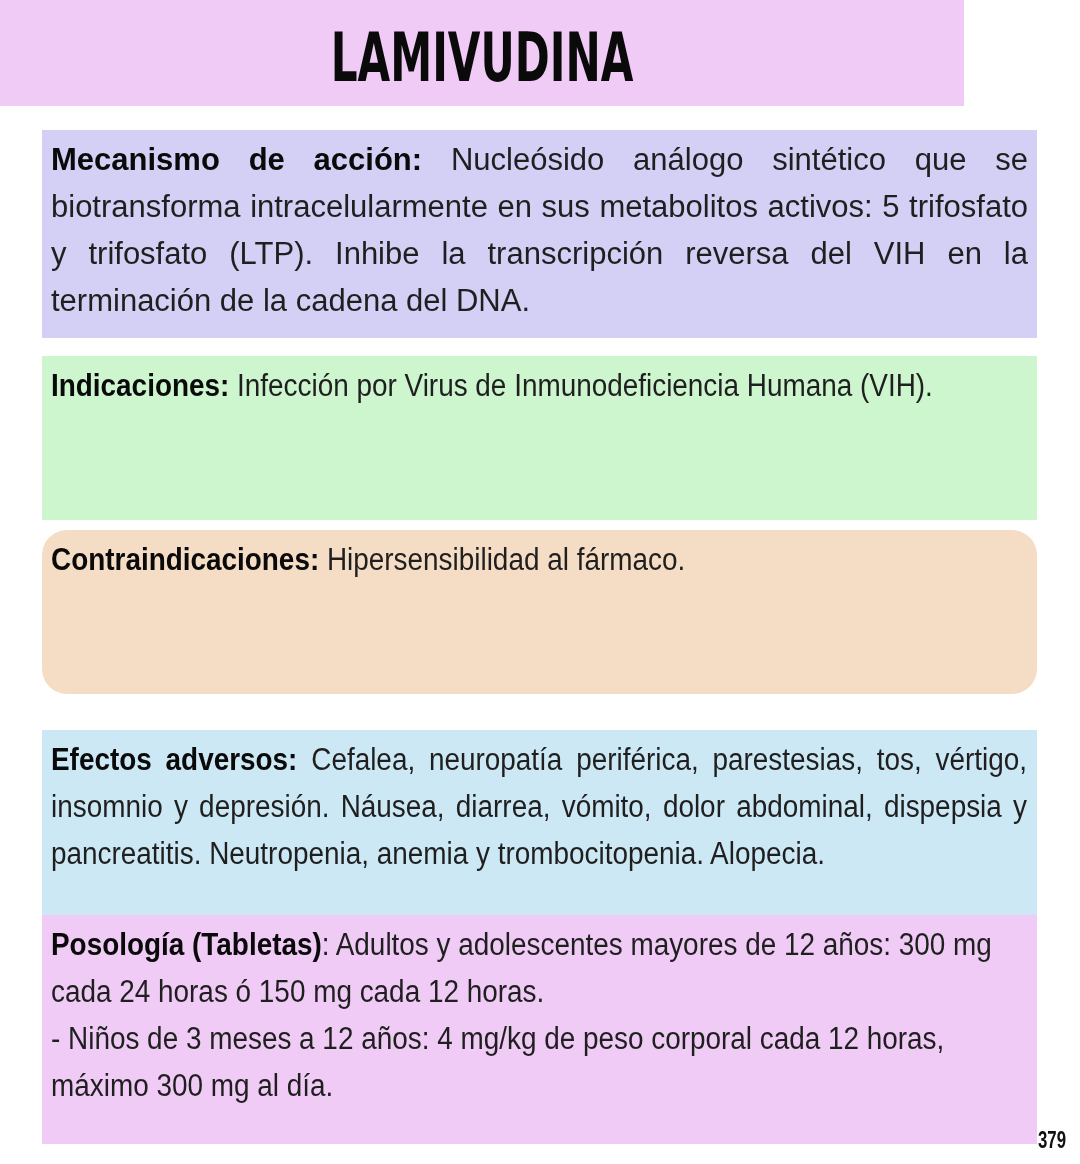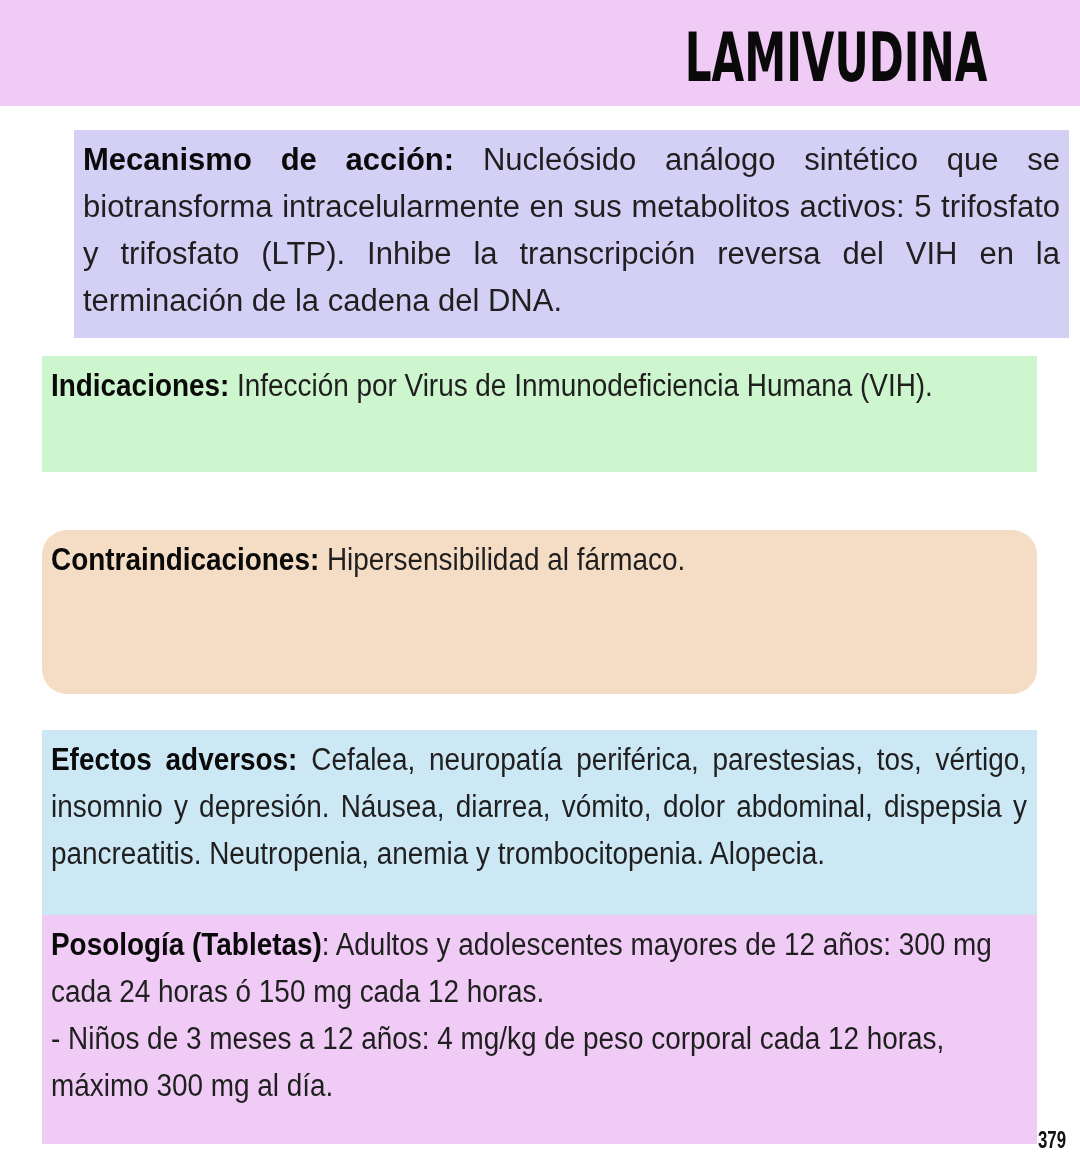--- a/index.html
+++ b/index.html
@@ -3,44 +3,44 @@
 <meta charset="utf-8">
 <style>
   html, body { margin: 0; padding: 0; }
   body {
     width: 1080px; height: 1164px; position: relative; overflow: hidden;
     background: #ffffff;
     font-family: "Liberation Sans", sans-serif;
     color: #1f1f1f;
   }
   .header {
-    position: absolute; left: 0; top: 0; width: 1080px; height: 106px;
+    position: absolute; left: 0; top: 0; width: 964px; height: 106px;
     background: #efcbf5;
-    display: flex; align-items: center; justify-content: flex-end;
+    display: flex; align-items: center; justify-content: center;
   }
   .title {
     font-family: "DejaVu Sans", sans-serif;
     font-weight: bold; font-size: 68px; letter-spacing: 0px;
     color: #0a0a0a;
     transform: scaleX(0.62);
     transform-origin: center;
     margin-top: 8px;
   }
   .box {
     position: absolute; left: 42px; width: 995px;
     box-sizing: border-box; padding: 6px 9px 0 9px;
   }
   .box p {
     margin: 0; font-size: 31px; line-height: 47px; text-align: justify;
     font-family: "Liberation Sans Narrow", "Liberation Sans", sans-serif;
   }
   .cond p { transform: scaleX(0.9); transform-origin: left top; width: 111%; }
   .label { font-weight: bold; color: #0a0a0a; }
-  .b1 { top: 130px; height: 208px; background: #d3cff5; margin-left: 32px; }
-  .b2 { top: 356px; height: 116px; background: #cdf5ce; }
+  .b1 { top: 130px; height: 208px; background: #d3cff5; }
+  .b2 { top: 356px; height: 164px; background: #cdf5ce; }
   .b3 { top: 530px; height: 164px; background: #f5dcc5; border-radius: 25px; }
   .b4 { top: 730px; height: 194px; background: #cde8f5; }
   .b5 { top: 915px; height: 229px; background: #efcbf5; }
   .b5 p { text-align: left; }
   .pagenum {
     position: absolute; left: 1038px; top: 1126px;
     font-weight: bold; font-size: 24px; color: #111;
     transform: scaleX(0.7); transform-origin: left top;
   }
 </style>

